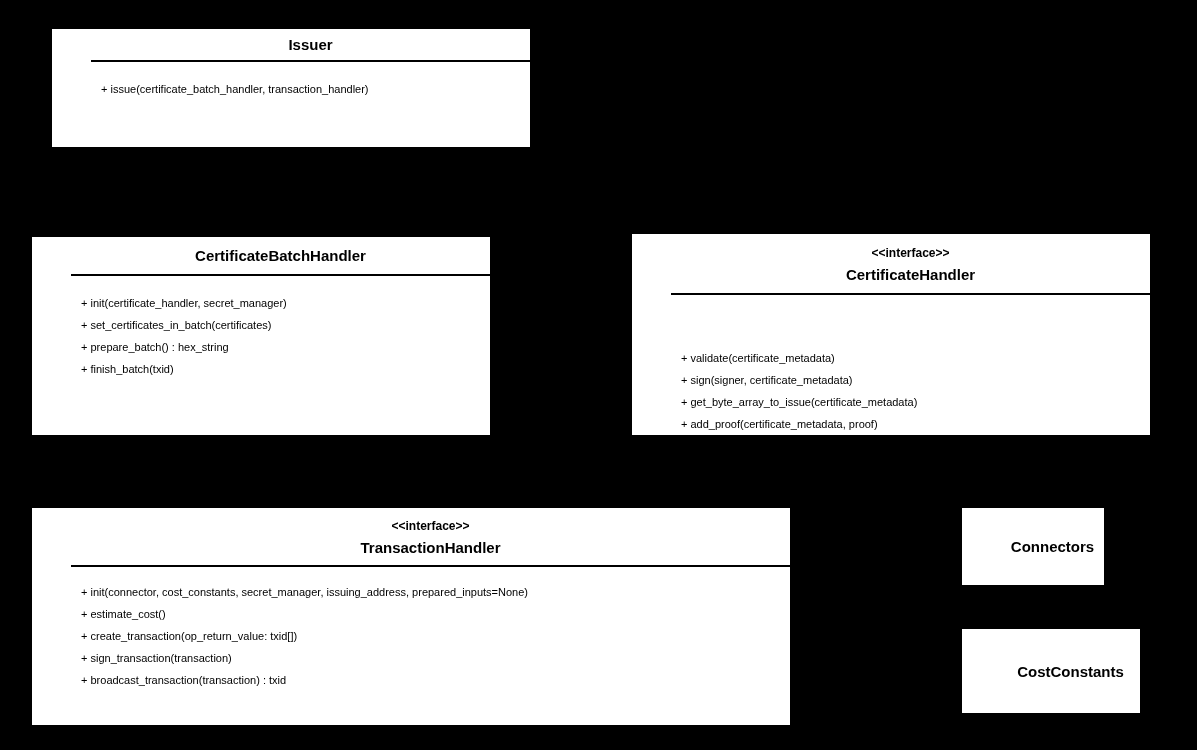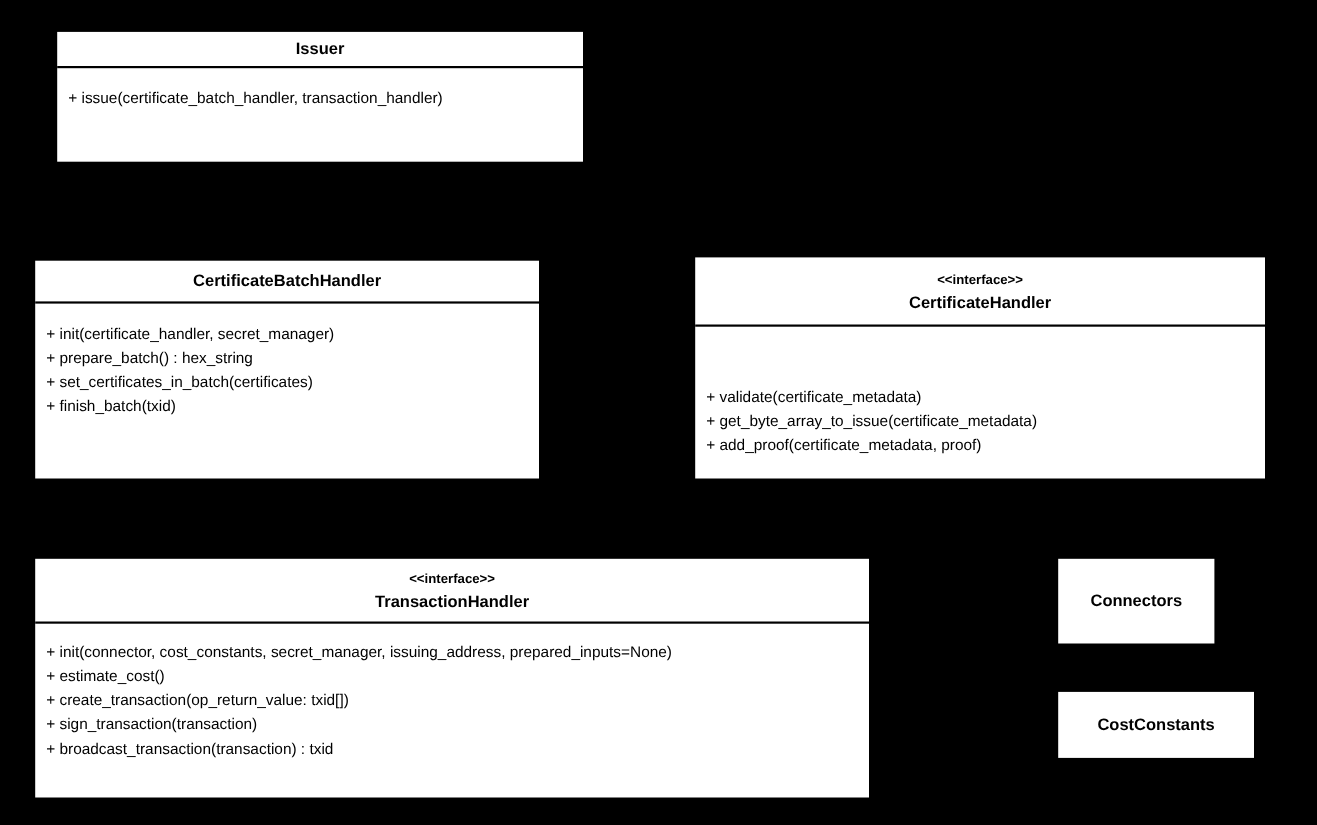--- a/index.html
+++ b/index.html
@@ -15,20 +15,21 @@
     overflow: hidden;
     font-family: "Liberation Sans", sans-serif;
   }
   .uml-class {
     position: absolute;
     background: #ffffff;
     color: #000000;
     box-sizing: border-box;
     display: flex;
     flex-direction: column;
+    padding-left: 39px;
   }
   .uml-header {
     text-align: center;
     font-weight: bold;
     font-size: 15px;
     line-height: 21px;
     color: #000000;
     display: flex;
     flex-direction: column;
     align-items: center;
@@ -47,21 +48,21 @@
     font-weight: bold;
     font-size: 15px;
     line-height: 21px;
   }
   .uml-members {
     flex: 1 1 auto;
     padding: 16px 0 0 10px;
     box-sizing: border-box;
   }
   .member {
-    font-size: 14px;
+    font-size: 11px;
     line-height: 22px;
     white-space: nowrap;
     color: #000000;
   }
   .title-only .uml-header {
     height: 100%;
   }
 </style>
 </head>
 <body>
@@ -76,33 +77,34 @@
       <div class="member">+ issue(certificate_batch_handler, transaction_handler)</div>
     </div>
   </div>
 
   <div class="uml-class" style="left:32px; top:237px; width:458px; height:198px;">
     <div class="uml-header with-divider" style="height:39px;align-items:center;">
       <div class="class-name">CertificateBatchHandler</div>
     </div>
     <div class="uml-members">
       <div class="member">+ init(certificate_handler, secret_manager)</div>
+      <div class="member">+ set_certificates_in_batch(certificates)</div>
       <div class="member">+ prepare_batch() : hex_string</div>
-      <div class="member">+ set_certificates_in_batch(certificates)</div>
       <div class="member">+ finish_batch(txid)</div>
     </div>
   </div>
 
   <div class="uml-class" style="left:632px; top:234px; width:518px; height:201px;">
     <div class="uml-header with-divider" style="height:63px;">
       <div class="stereotype">&lt;&lt;interface&gt;&gt;</div>
       <div class="class-name">CertificateHandler</div>
     </div>
     <div class="uml-members" style="padding-left:10px;margin-top:36px;">
       <div class="member">+ validate(certificate_metadata)</div>
+      <div class="member">+ sign(signer, certificate_metadata)</div>
       <div class="member">+ get_byte_array_to_issue(certificate_metadata)</div>
       <div class="member">+ add_proof(certificate_metadata, proof)</div>
     </div>
   </div>
 
   <div class="uml-class" style="left:32px; top:508px; width:758px; height:217px;">
     <div class="uml-header with-divider" style="height:59px;">
       <div class="stereotype">&lt;&lt;interface&gt;&gt;</div>
       <div class="class-name">TransactionHandler</div>
     </div>
@@ -114,19 +116,19 @@
       <div class="member">+ broadcast_transaction(transaction) : txid</div>
     </div>
   </div>
 
   <div class="uml-class title-only" style="left:962px; top:508px; width:142px; height:77px;">
     <div class="uml-header">
       <div class="class-name">Connectors</div>
     </div>
   </div>
 
-  <div class="uml-class title-only" style="left:962px; top:629px; width:178px; height:60px;">
+  <div class="uml-class title-only" style="left:962px; top:629px; width:178px; height:84px;">
     <div class="uml-header">
       <div class="class-name">CostConstants</div>
     </div>
   </div>
 
 </div>
 
 </body></html>

